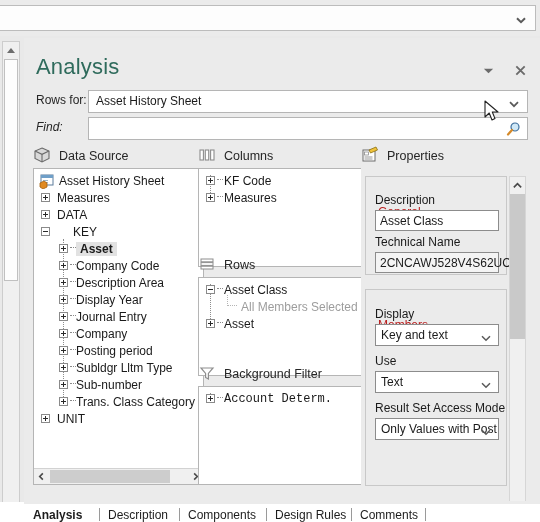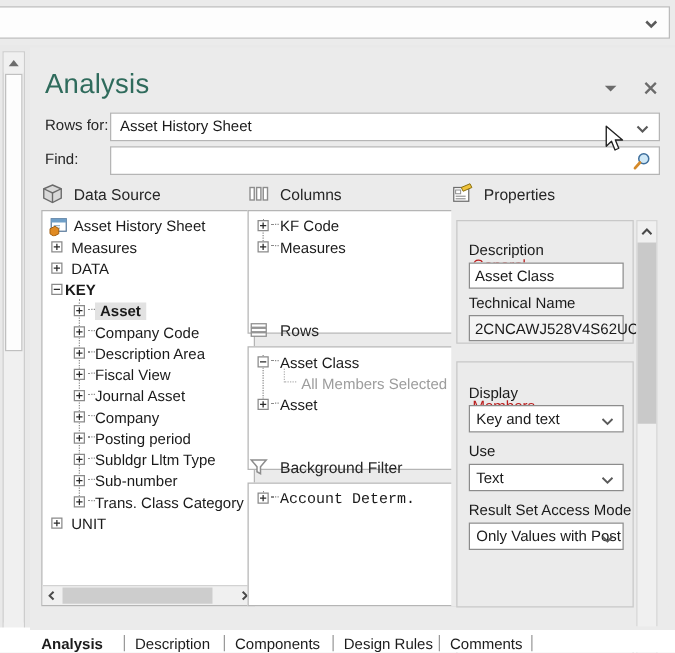--- a/index.html
+++ b/index.html
@@ -320,21 +320,21 @@
       <div class="form-field">
         <span class="fv">Asset History Sheet</span>
         <span class="chev">
           <svg viewBox="0 0 12 12" width="12" height="12">
               <path d="M2 4.2 L6 8.2 L10 4.2" stroke="#5a5a5a" stroke-width="1.7" fill="none"></path>
             </svg>
         </span>
       </div>
     </div>
 
-    <div class="form-row" style="top:79px;">
+    <div class="form-row" style="top:79px;font-style:italic;">
       <div class="form-label">Find:</div>
       <div class="form-field">
         <span class="fv"></span>
         <span class="magnify">
           <svg viewBox="0 0 16 16" width="16" height="16">
             <circle cx="10" cy="6" r="4" fill="#cfe8f7" stroke="#3f6f9c" stroke-width="1.2"></circle>
             <path d="M7 9 L3 13.5" stroke="#d58a2a" stroke-width="2.2" stroke-linecap="round"></path>
           </svg>
         </span>
       </div>
@@ -372,21 +372,21 @@
           <span class="txt" style="left:23px;">Measures</span>
         </div>
 
         <div class="node">
           <span class="exp plus" style="left:7px;"></span>
           <span class="txt" style="left:23px;">DATA</span>
         </div>
 
         <div class="node">
           <span class="exp" style="left:7px;"></span>
-          <span class="txt" style="left:18px;font-weight:bold;">KEY</span>
+          <span class="txt" style="left:39px;">KEY</span>
         </div>
 
         <div style="position:relative;">
           <div class="vline" style="left:29px; top:-2px; height:162px;"></div>
 
           <div class="node sel">
             <span class="exp plus" style="left:25px;"></span>
             <span class="dots" style="left:36px;"></span>
             <span class="txt" style="left:46px;">Asset</span>
           </div>
@@ -396,26 +396,26 @@
             <span class="txt" style="left:42px;">Company Code</span>
           </div>
           <div class="node">
             <span class="exp plus" style="left:25px;"></span>
             <span class="dots" style="left:36px;"></span>
             <span class="txt" style="left:42px;">Description Area</span>
           </div>
           <div class="node">
             <span class="exp plus" style="left:25px;"></span>
             <span class="dots" style="left:36px;"></span>
-            <span class="txt" style="left:42px;">Fiscal View</span>
-          </div>
-          <div class="node">
-            <span class="exp plus" style="left:25px;"></span>
-            <span class="dots" style="left:36px;"></span>
-            <span class="txt" style="left:42px;">Journal Asset</span>
+            <span class="txt" style="left:42px;">Display Year</span>
+          </div>
+          <div class="node">
+            <span class="exp plus" style="left:25px;"></span>
+            <span class="dots" style="left:36px;"></span>
+            <span class="txt" style="left:42px;">Journal Entry</span>
           </div>
           <div class="node">
             <span class="exp plus" style="left:25px;"></span>
             <span class="dots" style="left:36px;"></span>
             <span class="txt" style="left:42px;">Company</span>
           </div>
           <div class="node">
             <span class="exp plus" style="left:25px;"></span>
             <span class="dots" style="left:36px;"></span>
             <span class="txt" style="left:42px;">Posting period</span>

